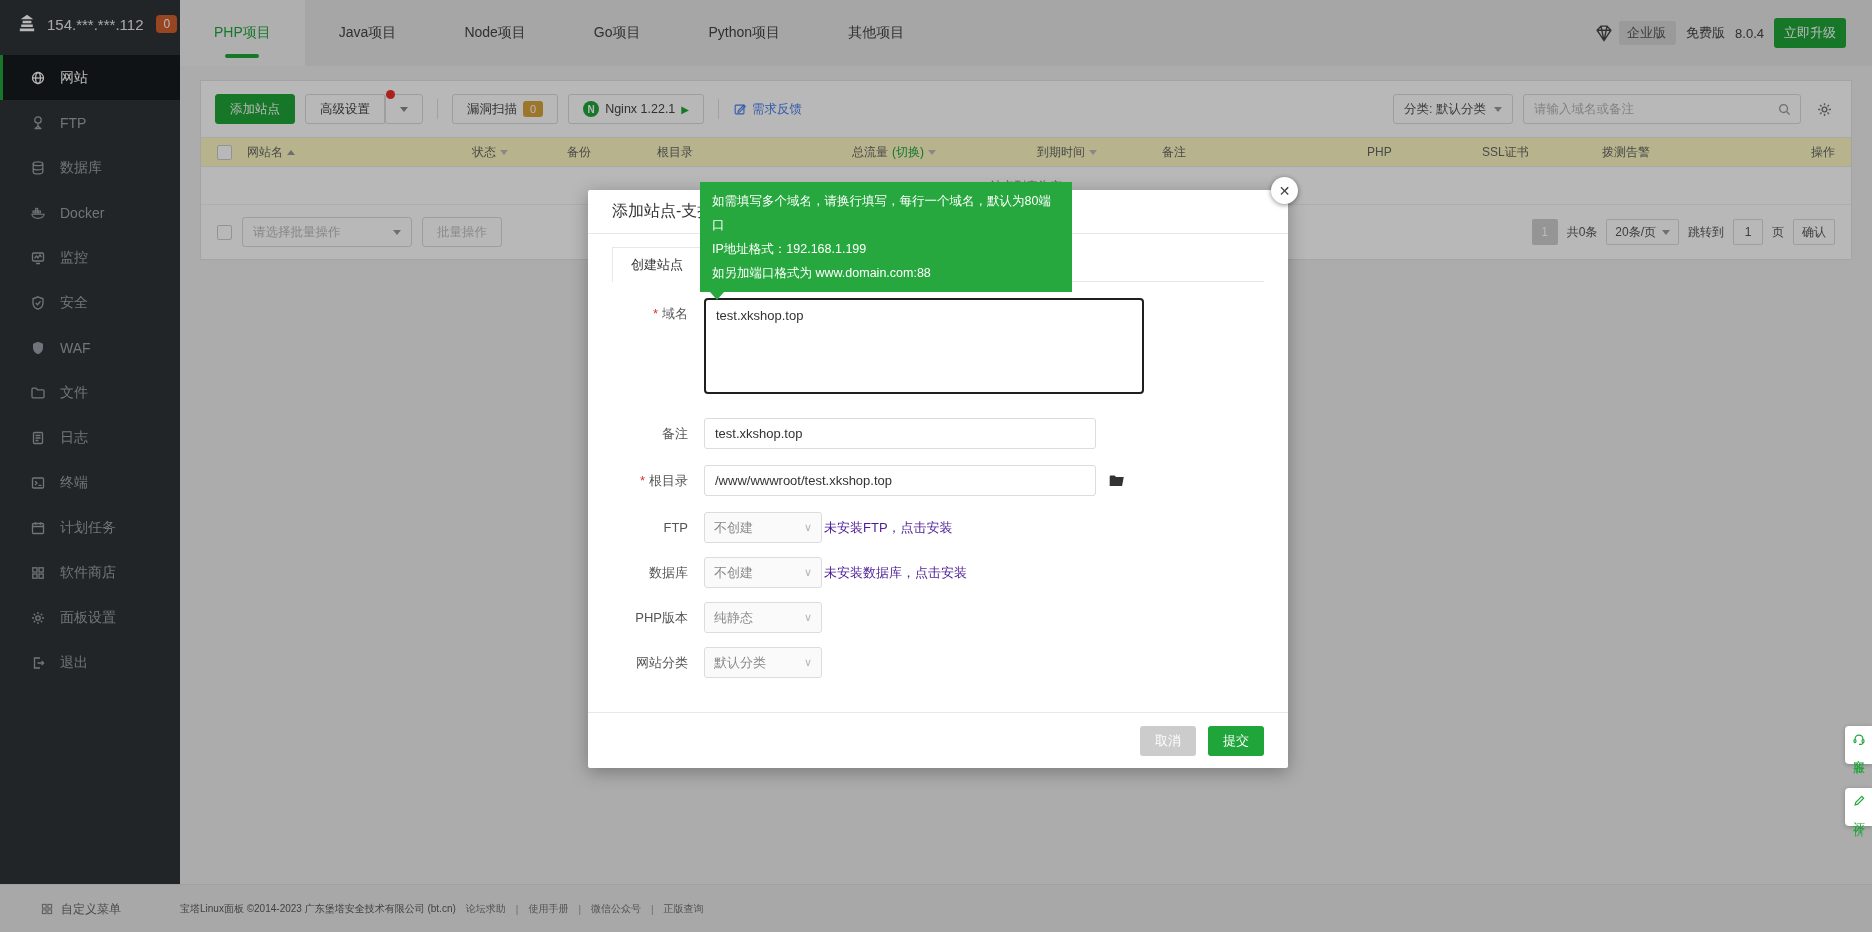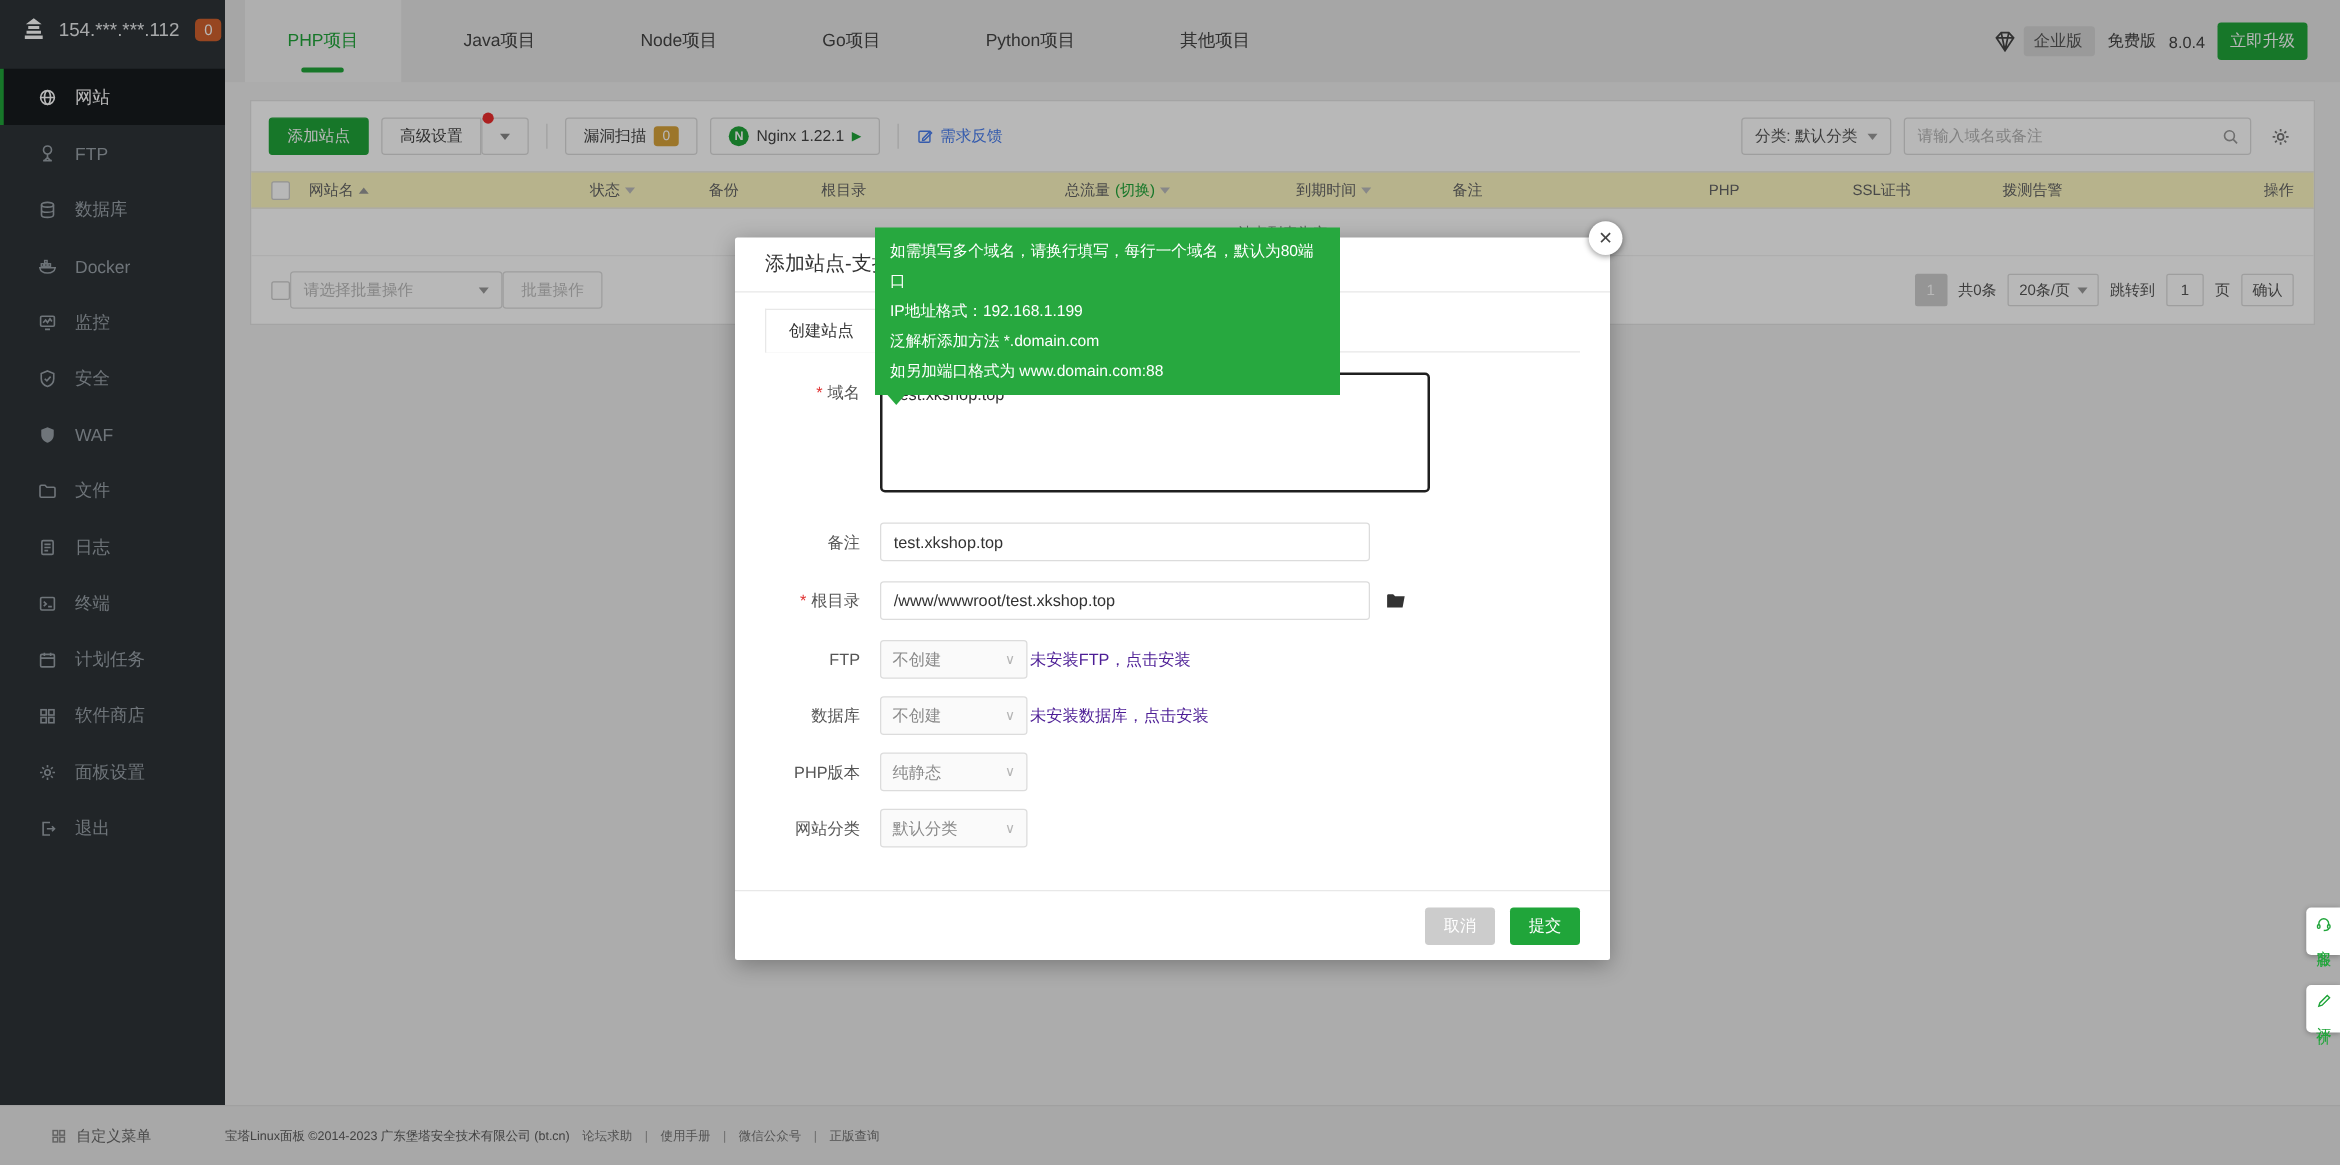--- a/index.html
+++ b/index.html
@@ -16,21 +16,21 @@
   .side-item { display:flex; align-items:center; gap:14px; height:45px; padding-left:30px;
     color:#9aa2a9; font-size:14px; cursor:pointer; position:relative; }
   .side-item svg { width:16px; height:16px; flex:0 0 auto; }
   .side-item.active { background:#171b1e; color:#fff; }
   .side-item.active::before { content:""; position:absolute; left:0; top:0; bottom:0; width:3px; background:#20a53a; }
 
   
   .tabbar { position:absolute; left:180px; top:0; right:0; height:66px; background:#e6e6e6;
     display:flex; align-items:stretch; }
   .proj-tab { display:flex; align-items:center; padding:0 34px; font-size:14px; color:#444;
-    position:relative; cursor:pointer;margin-left:16px; }
+    position:relative; cursor:pointer; }
   .proj-tab.active { background:#f3f3f3; color:#20a53a; }
   .proj-tab.active::after { content:""; position:absolute; left:50%; transform:translateX(-50%);
     bottom:8px; width:34px; height:4px; background:#20a53a; border-radius:2px; }
   .tab-meta { margin-left:auto; display:flex; align-items:center; gap:10px; padding-right:26px; }
   .edition-chip { background:#d6d6d6; color:#555; font-size:13px; padding:3px 10px 3px 8px; border-radius:3px; margin-left:-6px; }
   .plain-meta { font-size:13px; color:#444; }
   .upgrade-btn { background:#20a53a; color:#fff; font-size:13px; padding:6px 10px; border-radius:3px; cursor:pointer; }
 
   
   .content { position:absolute; left:180px; top:66px; right:0; bottom:48px; background:#efefef; }
@@ -60,21 +60,21 @@
 
   
   .thead { display:flex; align-items:center; height:30px; border-top:1px solid #ececec; border-bottom:1px solid #ececec;
     font-size:12px; color:#666; background:#fef9c3; }
   .th { display:flex; align-items:center; gap:4px; padding-right:6px; }
   .sort-up { width:0; height:0; border-left:4px solid transparent; border-right:4px solid transparent; border-bottom:5px solid #999; }
   .sort-dn { width:0; height:0; border-left:4px solid transparent; border-right:4px solid transparent; border-top:5px solid #bdbdbd; }
   .green-t { color:#20a53a; }
   .checkbox { width:15px; height:15px; border:1px solid #ccc; border-radius:2px; background:#fff; display:inline-block; cursor:pointer; }
   .empty-row { height:38px; line-height:38px; text-align:center; color:#808080; font-size:12px; border-bottom:1px solid #f2f2f2; }
-  .batch-row { display:flex; align-items:center; padding:12px 16px; }
+  .batch-row { display:flex; align-items:center; gap:10px; padding:12px 16px; }
   .muted { color:#bbb; }
   .pager { margin-left:auto; display:flex; align-items:center; gap:9px; font-size:12px; color:#555; }
   .page-cur { width:26px; height:26px; background:#cfcfcf; color:#fff; display:flex; align-items:center; justify-content:center; border-radius:2px; }
   .pg-box { height:26px; border:1px solid #dcdcdc; border-radius:2px; display:inline-flex; align-items:center; gap:6px; padding:0 8px; background:#fff; cursor:pointer;justify-content:center; }
   .jump-in { width:30px; height:26px; border:1px solid #dcdcdc; border-radius:2px; text-align:center; font-size:12px; color:#555; outline:none; }
 
   
   .footerbar { position:absolute; left:0; right:0; bottom:0; height:48px; background:#e9e9e9; border-top:1px solid #dedede; }
   .custom-menu { position:absolute; left:40px; top:0; height:48px; display:flex; align-items:center; gap:7px; color:#6a6a6a; font-size:12px; cursor:pointer; }
   .foot-center { position:absolute; left:180px; right:0; top:0; height:48px; display:flex; align-items:center; justify-content:flex-start; gap:10px; font-size:10px; color:#5a5a5a; }
@@ -474,21 +474,20 @@
   </div>
   <div class="modal-foot">
     <button class="m-btn m-cancel">取消</button>
     <button class="m-btn m-submit">提交</button>
   </div>
 </div>
 
 <div class="tooltip">
   <div>如需填写多个域名，请换行填写，每行一个域名，默认为80端口</div>
   <div>IP地址格式：192.168.1.199</div>
-  <div>泛解析添加方法 *.domain.com</div>
   <div>如另加端口格式为 www.domain.com:88</div>
 </div>
 
 <div class="edge-widget w1">
   <svg viewBox="0 0 16 16" fill="none" stroke="#20a53a" stroke-width="1.3">
       <path d="M3.5 9.5 V8 a4.5 4.5 0 0 1 9 0 v1.5"></path>
       <rect x="2.3" y="8.8" width="2.2" height="3.4" rx="1"></rect>
       <rect x="11.5" y="8.8" width="2.2" height="3.4" rx="1"></rect>
       <path d="M12.6 12.2 c0 1.4-2 2-4.6 2"></path>
     </svg>

